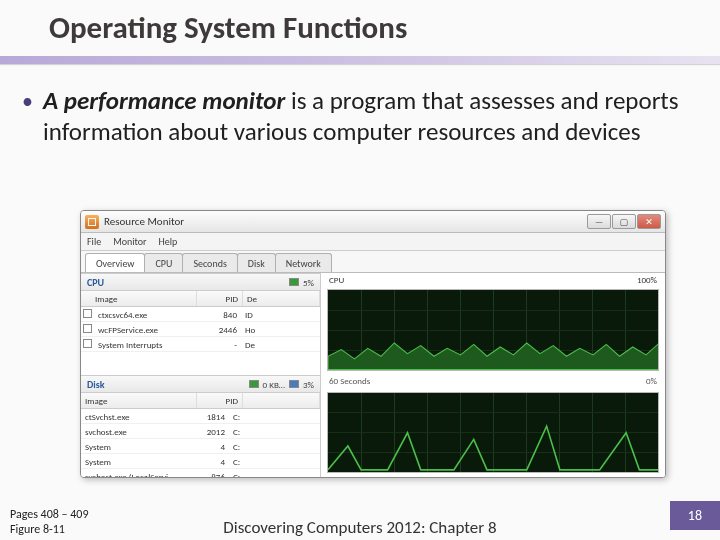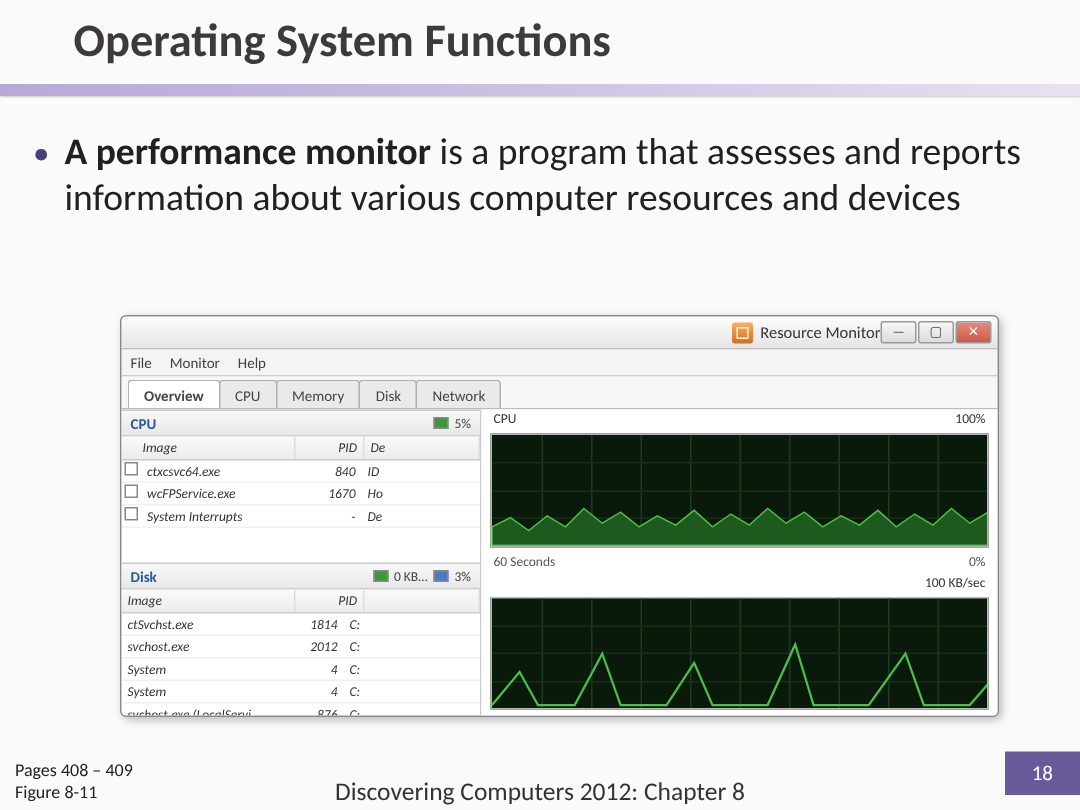--- a/index.html
+++ b/index.html
@@ -36,21 +36,21 @@
   .bullet-dot {
     color: #4a3f7a;
     font-size: 22px;
     line-height: 32px;
   }
   .bullet-text {
     font-size: 25px;
     color: #202020;
     line-height: 1.22;
   }
-  .bold { font-weight: bold; }
+  .bold { font-weight: bold; font-style: italic; }
 
   
   .rm-window {
     position: absolute;
     left: 80px;
     top: 210px;
     width: 586px;
     height: 268px;
     background: #ececec;
     border: 1px solid #888;
@@ -58,21 +58,21 @@
     box-shadow: 2px 2px 6px rgba(0,0,0,0.25);
     overflow: hidden;
   }
   .rm-titlebar {
     height: 22px;
     background: linear-gradient(#fdfdfd, #e5e5e5);
     border-bottom: 1px solid #bbb;
     display: flex;
     align-items: center;
     padding: 0 4px;
-    justify-content: flex-end;
+    justify-content: space-between;
   }
   .rm-title-left { display: flex; align-items: center; gap: 5px; }
   .rm-appicon {
     width: 14px; height: 14px;
     background: linear-gradient(#f8b060, #d07020);
     border-radius: 2px;
     position: relative;
   }
   .rm-appicon::after {
     content: "";
@@ -115,21 +115,21 @@
     padding: 3px 10px 2px 10px;
     border: 1px solid #b0b0b0;
     border-bottom: none;
     background: #eaeaea;
     color: #444;
     margin-right: -1px;
     border-radius: 3px 3px 0 0;
   }
   .rm-tab.active {
     background: #fff;
-    font-weight: bold;
+    font-weight: normal;
     position: relative;
     z-index: 2;
   }
   .rm-body {
     display: flex;
     height: calc(100% - 62px);
     background: #fff;
   }
   .rm-left {
     width: 240px;
@@ -162,21 +162,20 @@
     gap: 4px;
     font-weight: normal;
     color: #444;
     font-size: 9px;
   }
   .stat-box { width: 10px; height: 8px; border: 1px solid #888; background: #3a9a3a; }
   .stat-box.blue { background: #4a7ac0; }
   .rm-table {
     flex: 1;
     overflow: hidden;
-    font-style: italic;
   }
   .rm-thead {
     display: flex;
     background: linear-gradient(#fafafa, #ececec);
     border-bottom: 1px solid #ccc;
     font-size: 9px;
     color: #333;
   }
   .rm-th { padding: 2px 4px; border-right: 1px solid #ddd; }
   .rm-th.c1 { width: 116px; }
@@ -310,21 +309,21 @@
     </div>
   </div>
   <div class="rm-menubar">
     <span>File</span>
     <span>Monitor</span>
     <span>Help</span>
   </div>
   <div class="rm-tabs">
     <div class="rm-tab active">Overview</div>
     <div class="rm-tab">CPU</div>
-    <div class="rm-tab">Memory</div>
+    <div class="rm-tab">Seconds</div>
     <div class="rm-tab">Disk</div>
     <div class="rm-tab">Network</div>
   </div>
   <div class="rm-body">
     <div class="rm-left">
 
       <div class="rm-section-hdr">
         <span>CPU</span>
         <span class="stat">
             <span class="stat-box"></span>
@@ -339,21 +338,21 @@
         </div>
         <div class="rm-row">
             <span class="cb"><span class="rm-cb"></span></span>
             <span class="c1">ctxcsvc64.exe</span>
             <span class="c2">840</span>
             <span class="c3">ID</span>
           </div>
         <div class="rm-row">
             <span class="cb"><span class="rm-cb"></span></span>
             <span class="c1">wcFPService.exe</span>
-            <span class="c2">1670</span>
+            <span class="c2">2446</span>
             <span class="c3">Ho</span>
           </div>
         <div class="rm-row">
             <span class="cb"><span class="rm-cb"></span></span>
             <span class="c1">System Interrupts</span>
             <span class="c2">-</span>
             <span class="c3">De</span>
           </div>
       </div>
 
@@ -419,24 +418,20 @@
             <div class="grid-h" style="top:50%"></div>
             <div class="grid-h" style="top:75%"></div>
           <svg class="wave" viewBox="0 0 300 60" preserveAspectRatio="none" style="height:100%">
             <path d="M0 50 L10 45 L20 52 L30 44 L40 50 L50 40 L60 48 L70 42 L80 50 L90 44 L100 49 L110 41 L120 50 L130 43 L140 49 L150 40 L160 48 L170 42 L180 50 L190 44 L200 49 L210 41 L220 50 L230 43 L240 49 L250 40 L260 48 L270 42 L280 50 L290 44 L300 49 L300 60 L0 60 Z" fill="#1e5a1e" stroke="#4abf4a" stroke-width="0.8"></path>
           </svg>
         </div>
         <div class="rm-graph-footer">
           <span>60 Seconds</span>
           <span>0%</span>
         </div>
-        <div class="rm-graph-title">
-          <span></span>
-          <span>100 KB/sec</span>
-        </div>
         <div class="rm-graph-box">
           <div class="grid-v" style="left:10%"></div>
             <div class="grid-v" style="left:20%"></div>
             <div class="grid-v" style="left:30%"></div>
             <div class="grid-v" style="left:40%"></div>
             <div class="grid-v" style="left:50%"></div>
             <div class="grid-v" style="left:60%"></div>
             <div class="grid-v" style="left:70%"></div>
             <div class="grid-v" style="left:80%"></div>
             <div class="grid-v" style="left:90%"></div>

